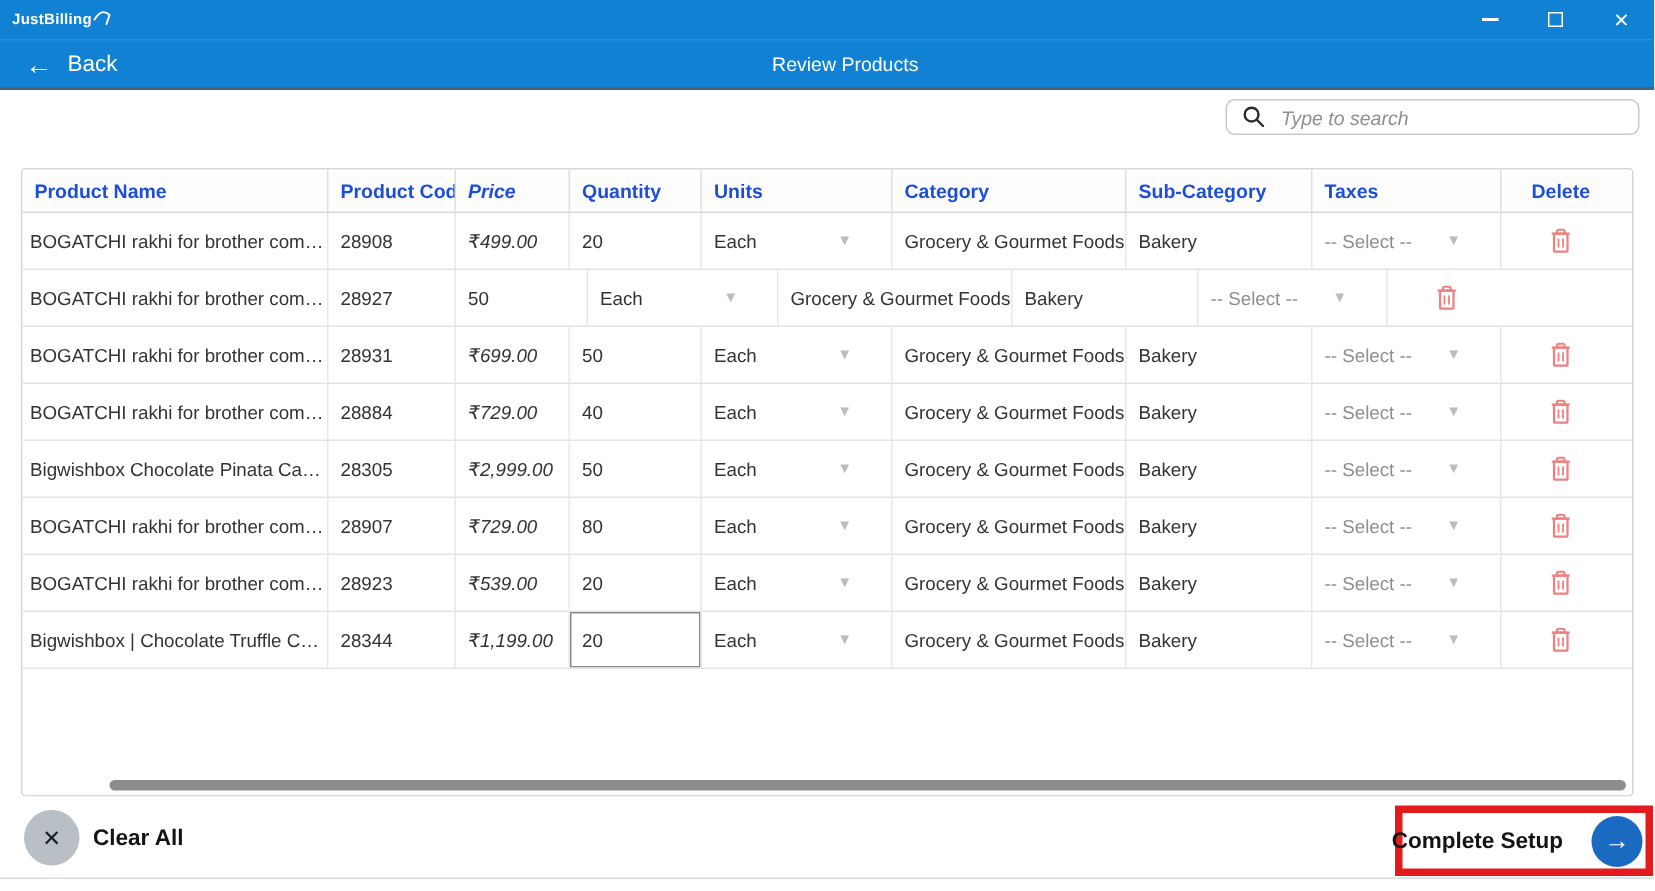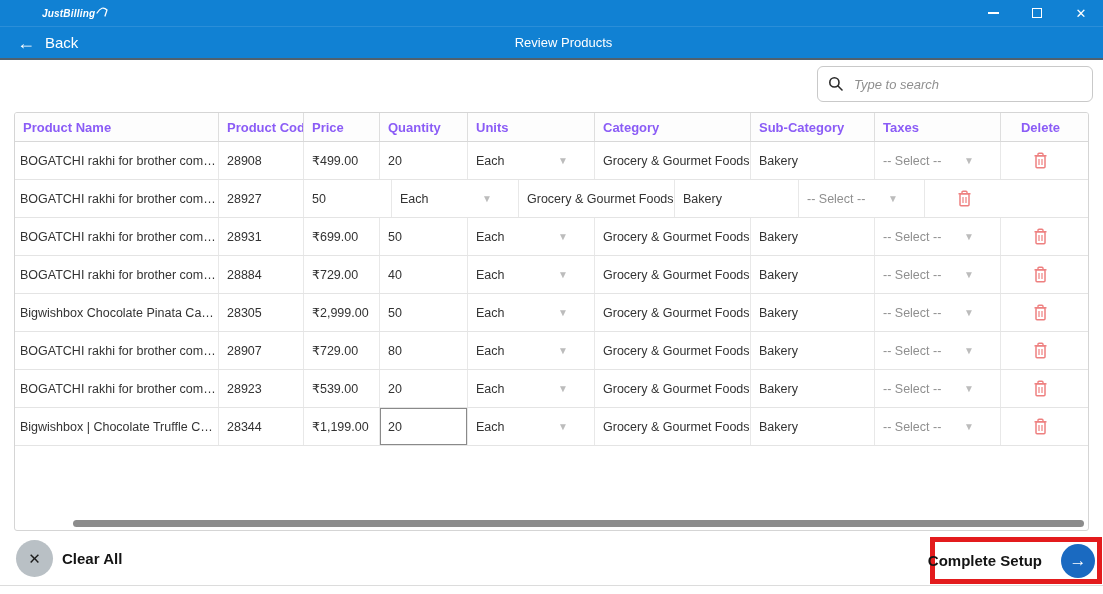--- a/index.html
+++ b/index.html
@@ -4,58 +4,58 @@
 <style>
   * { margin:0; padding:0; box-sizing:border-box; }
   html,body { width:1103px; height:594px; background:#fff; }
   body { font-family:"Liberation Sans","DejaVu Sans",sans-serif; color:#2b2b2b; }
   #page { position:relative; width:1103px; height:594px; overflow:hidden; background:#fff; }
 
   
   .titlebar { position:absolute; left:0; top:0; width:1103px; height:26px; background:#1181d3;
               display:flex; align-items:center; justify-content:space-between; }
   .logo { display:flex; align-items:center; padding-left:8px; color:#fff; font-size:10px;
-          font-weight:bold; font-style:italic; letter-spacing:.2px;margin-left:34px; }
+          font-weight:bold; letter-spacing:.2px; }
   .logo svg { margin-left:1px; margin-top:-4px; }
   .win-controls { display:flex; height:100%; }
   .win-btn { width:44px; height:100%; display:flex; align-items:center; justify-content:center;
              color:#fff; cursor:default; }
   .min-glyph { display:block; width:11px; height:2px; background:#fff; }
   .max-glyph { display:block; width:10px; height:10px; border:1.5px solid #fff; }
   .close-glyph { font-size:13px; line-height:1; }
 
   
   .navbar { position:absolute; left:0; top:26px; width:1103px; height:34px; background:#1181d3;
             border-top:1px solid #2b8ed8; border-bottom:2px solid #50616f; }
   .back { position:absolute; left:17px; top:0; height:100%; display:flex; align-items:center;
           gap:10px; color:#fff; font-size:15px; }
   .back .arrow { font-size:18px; line-height:1; }
   .nav-title { position:absolute; left:0; top:0; width:100%; height:100%; display:flex;
                align-items:center; justify-content:center; color:#fff; font-size:13px;margin-left:12px; }
 
   
-  .search-box { position:absolute; left:817px; top:66px; width:276px; height:36px;
+  .search-box { position:absolute; left:817px; top:66px; width:276px; height:24px;
                 border:1px solid #c9c9c9; border-radius:6px; background:#fff;
                 display:flex; align-items:center; padding:0 10px; gap:10px; }
   .search-box input { border:none; outline:none; flex:1; font-size:13px; font-style:italic;
                       color:#444; font-family:inherit; background:transparent; }
   .search-box input::placeholder { color:#8f8f8f; font-style:italic; }
 
   
   .table-wrap { position:absolute; left:14px; top:112px; width:1075px; height:419px;
                 border:1px solid #d5d5d5; border-radius:3px; background:#fff; overflow:hidden; }
   .thead { display:flex; height:29px; background:#fdfdfd; border-bottom:1px solid #d8d8d8; }
   .th { display:flex; align-items:center; padding-left:8px; font-size:13px; font-weight:bold;
-        color:#8b5cf6; border-right:1px solid #dedede; overflow:hidden; white-space:nowrap; }
+        color:#1d4ed8; border-right:1px solid #dedede; overflow:hidden; white-space:nowrap; }
   .th:last-child { border-right:none; }
   .trow { display:flex; height:38px; border-bottom:1px solid #e4e4e4; background:#fff; }
   .td { display:flex; align-items:center; padding-left:8px; font-size:12.5px; color:#333;
         border-right:1px solid #e8e8e8; overflow:hidden; white-space:nowrap; position:relative; }
   .td:last-child { border-right:none; }
-  .c0{width:204px;} .c1{width:85px;} .c2{width:76px;} .c3{width:88px;} .c4{width:127px;}
+  .c0{width:204px;} .c1{width:85px;} .c2{width:76px;font-style:italic;} .c3{width:88px;} .c4{width:127px;}
   .c5{width:156px;} .c6{width:124px;} .c7{width:126px;} .c8{width:79px; justify-content:center; padding-left:0;}
   .t-name { margin-left:-3px; overflow:hidden; text-overflow:ellipsis; }
   .dd { justify-content:space-between; padding-right:26px; }
   .dd .chev { color:#bcbcbc; font-size:10px; }
   .t-taxes { color:#8f8f8f; }
   .cell-qty.focused::after { content:""; position:absolute; inset:0; border:1px solid #8a8a8a;
                              pointer-events:none; }
   .trash-btn { background:none; border:none; cursor:pointer; display:flex; align-items:center;
                justify-content:center; width:100%; height:100%; }
   .hscroll { position:absolute; left:58px; right:4px; bottom:3px; height:7px; background:#8c8c8c;

